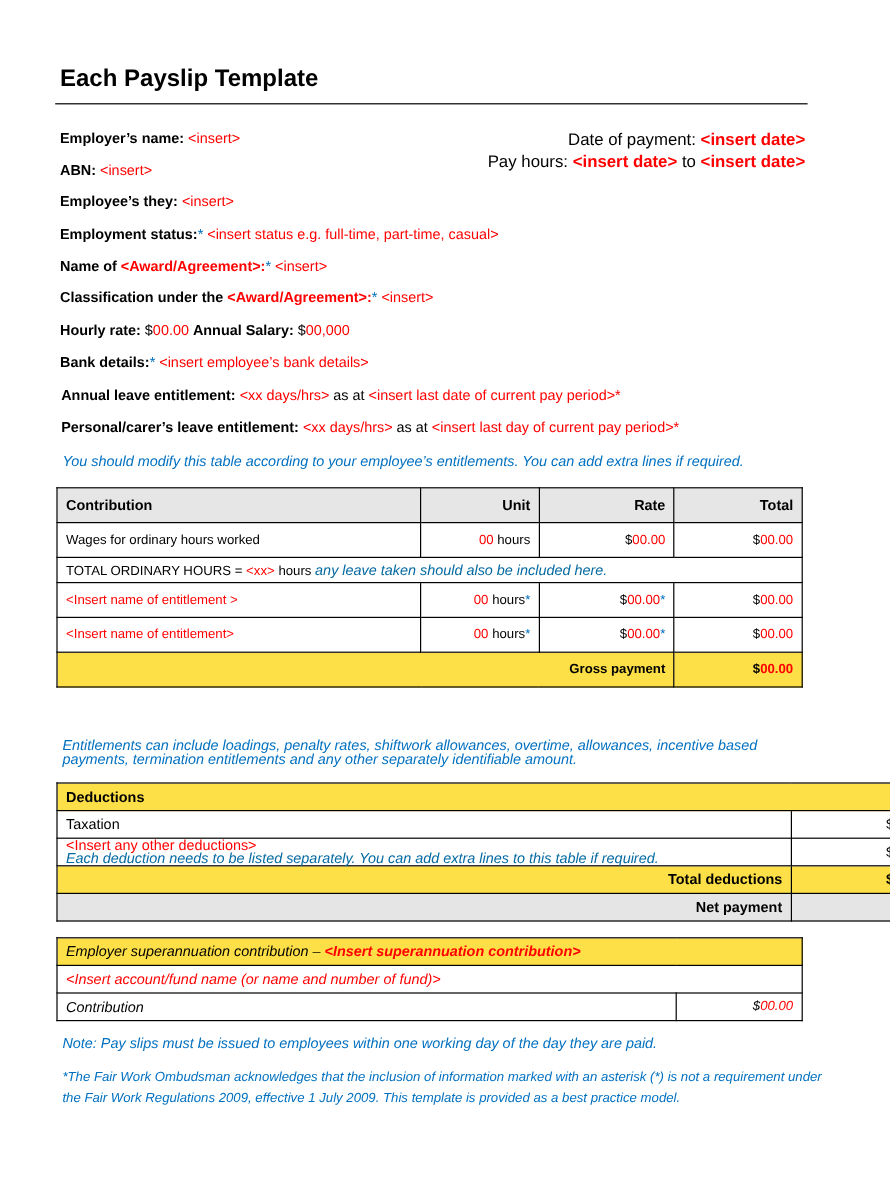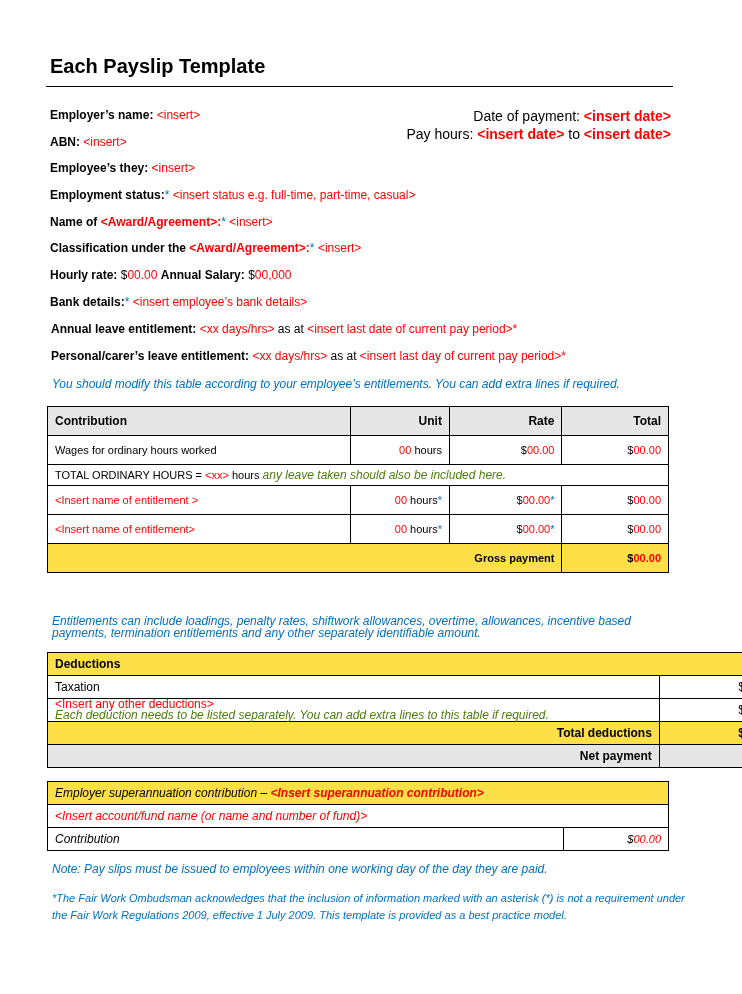--- a/index.html
+++ b/index.html
@@ -1,18 +1,18 @@
 <!DOCTYPE html>
 <html><head>
 <meta charset="utf-8">
 <style>
   html, body { margin: 0; padding: 0; background: #ffffff; }
   body { width: 742px; height: 994px; position: relative; font-family: "Liberation Sans", sans-serif; color: #000; font-size: 12px; }
   .red { color: #ff0000; }
-  .blue { color: #4d7c0f; }
+  .blue { color: #0369a1; }
   .star { color: #0070c0; }
   .b { font-weight: bold; }
   .i { font-style: italic; }
   #title { position: absolute; left: 50px; top: 55px; font-size: 20px; font-weight: bold; }
   #title-rule { position: absolute; left: 46px; top: 86px; width: 627px; height: 0; border-top: 1px solid #000; }
   .line { position: absolute; left: 50px; font-size: 12px; white-space: nowrap; }
   .rline { position: absolute; right: 71px; font-size: 14px; white-space: nowrap; }
   .note { position: absolute; left: 52px; font-size: 12px; font-style: italic; color: #0070c0; }
   table { position: absolute; border-collapse: collapse; font-size: 11px; }
   td { border: 1px solid #000; padding: 0 7px; height: 28px; vertical-align: middle; }

